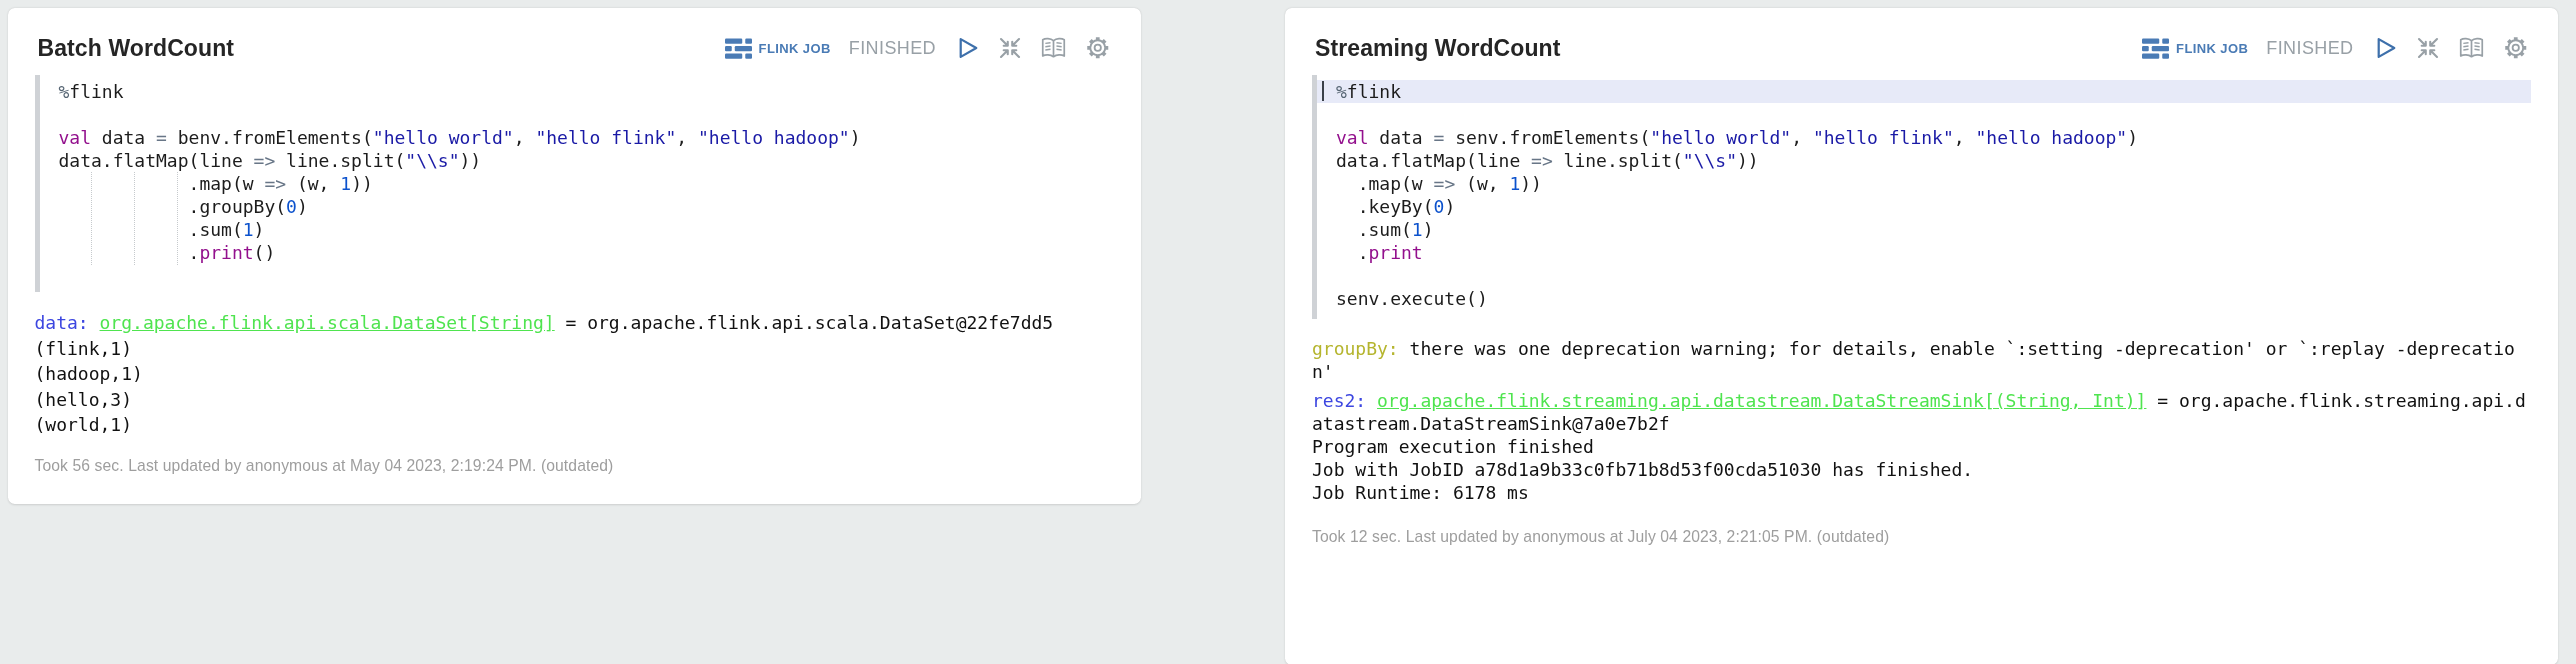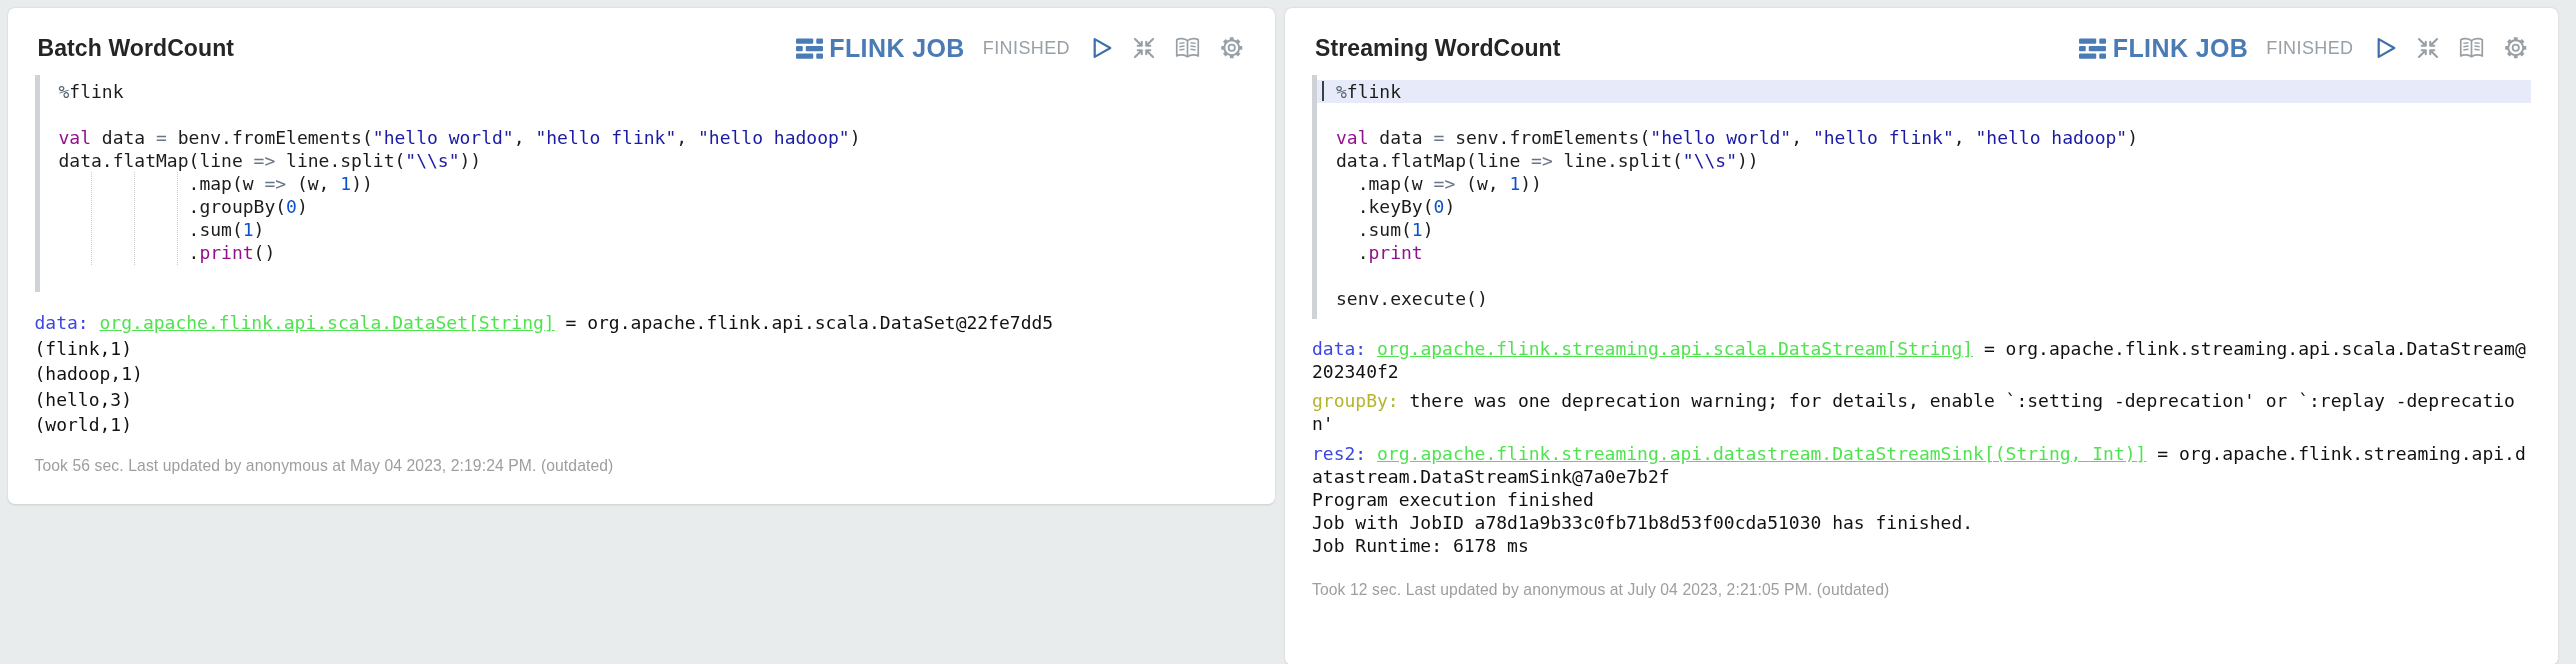--- a/index.html
+++ b/index.html
@@ -6,28 +6,28 @@
     --bg:#e9ecec; --card:#ffffff; --blue:#4a7bb5; --play:#3e70ab; --gray-icon:#98a0a6;
     --bar:#cfd2d6; --active:#e7eaf8; --cursor:#3a4049; --title:#252525; --footer:#9e9e9e;
     --c-k:#93108d; --c-s:#1a1aa6; --c-n:#0c52cd; --c-o:#687687; --c-m:#566573; --c-p:#1c1c1c;
     --o-name:#3c46e0; --o-type:#4fe44f; --o-warn:#b5b52e; --o-p:#111111;
   }
   *{margin:0;padding:0;box-sizing:border-box;}
   body{font-family:"Liberation Sans",sans-serif;}
   .page{position:relative;width:2576px;height:665px;background:var(--bg);overflow:hidden;}
   .card{position:absolute;top:7.5px;background:var(--card);border-radius:6.7px;
         box-shadow:0 0.7px 2.2px rgba(0,0,0,.12), 0 0 0.7px rgba(0,0,0,.10);}
-  .card-left{left:7.5px;width:1267px;height:496px;}
+  .card-left{left:7.5px;width:1133px;height:496px;}
   .card-right{left:1285px;width:1273px;height:657px;}
 
   .phead{display:flex;justify-content:space-between;align-items:center;margin:25.5px 30px 12px 30px;height:30px;}
   .ptitle{font-size:23px;font-weight:700;color:var(--title);letter-spacing:0.1px;}
   .controls{display:flex;align-items:center;gap:18px;}
   .joblink{display:flex;align-items:center;gap:6.7px;color:var(--blue);
-           font-size:25px;font-weight:600;letter-spacing:0.4px;cursor:pointer;}
+           font-size:13px;font-weight:600;letter-spacing:0.4px;cursor:pointer;}
   .status{color:var(--gray-icon);font-size:18px;font-weight:400;letter-spacing:0.4px;margin-right:3px;}
   .icon-btn{display:flex;align-items:center;cursor:pointer;}
 
   .editor{position:relative;margin:0 27px;border-left:5.2px solid var(--bar);
           padding:4.5px 0 28.5px 0;font-family:"DejaVu Sans Mono",monospace;
           font-size:18px;color:var(--c-p);}
   .card-right .editor{padding-bottom:9px;}
   .code-line{position:relative;height:23px;line-height:23px;white-space:pre;padding-left:19px;}
   .code-line.active{background:var(--active);}
   .cursor{position:absolute;left:5.2px;top:1.5px;bottom:1.5px;width:2.2px;background:var(--cursor);}
@@ -184,21 +184,20 @@
         <div class="code-line"><span class="tk-p">data.flatMap(line </span><span class="tk-o">=&gt;</span><span class="tk-p"> line.split(</span><span class="tk-s">"\\s"</span><span class="tk-p">))</span></div>
         <div class="code-line"><span class="tk-p">  .map(w </span><span class="tk-o">=&gt;</span><span class="tk-p"> (w, </span><span class="tk-n">1</span><span class="tk-p">))</span></div>
         <div class="code-line"><span class="tk-p">  .keyBy(</span><span class="tk-n">0</span><span class="tk-p">)</span></div>
         <div class="code-line"><span class="tk-p">  .sum(</span><span class="tk-n">1</span><span class="tk-p">)</span></div>
         <div class="code-line"><span class="tk-p">  .</span><span class="tk-k">print</span></div>
         <div class="code-line"> </div>
         <div class="code-line"><span class="tk-p">senv.execute()</span></div>
       </div>
 
     <div class="output">
-        <div class="out-line"><span class="ok-name">data:</span><span class="ok-p"> </span><span class="ok-type">org.apache.flink.streaming.api.scala.DataStream[String]</span><span class="ok-p"> = org.apache.flink.streaming.api.scala.DataStream@202340f2</span></div>
         <div class="out-line gap"><span class="ok-warn">groupBy:</span><span class="ok-p"> there was one deprecation warning; for details, enable `:setting -deprecation' or `:replay -deprecation'</span></div>
         <div class="out-line gap"><span class="ok-name">res2:</span><span class="ok-p"> </span><span class="ok-type">org.apache.flink.streaming.api.datastream.DataStreamSink[(String, Int)]</span><span class="ok-p"> = org.apache.flink.streaming.api.datastream.DataStreamSink@7a0e7b2f</span></div>
         <div class="out-line"><span class="ok-p">Program execution finished</span></div>
         <div class="out-line"><span class="ok-p">Job with JobID a78d1a9b33c0fb71b8d53f00cda51030 has finished.</span></div>
         <div class="out-line"><span class="ok-p">Job Runtime: 6178 ms</span></div>
       </div>
 
     <div class="pfooter">Took 12 sec. Last updated by anonymous at July 04 2023, 2:21:05 PM. (outdated)</div>
   </section>
 

